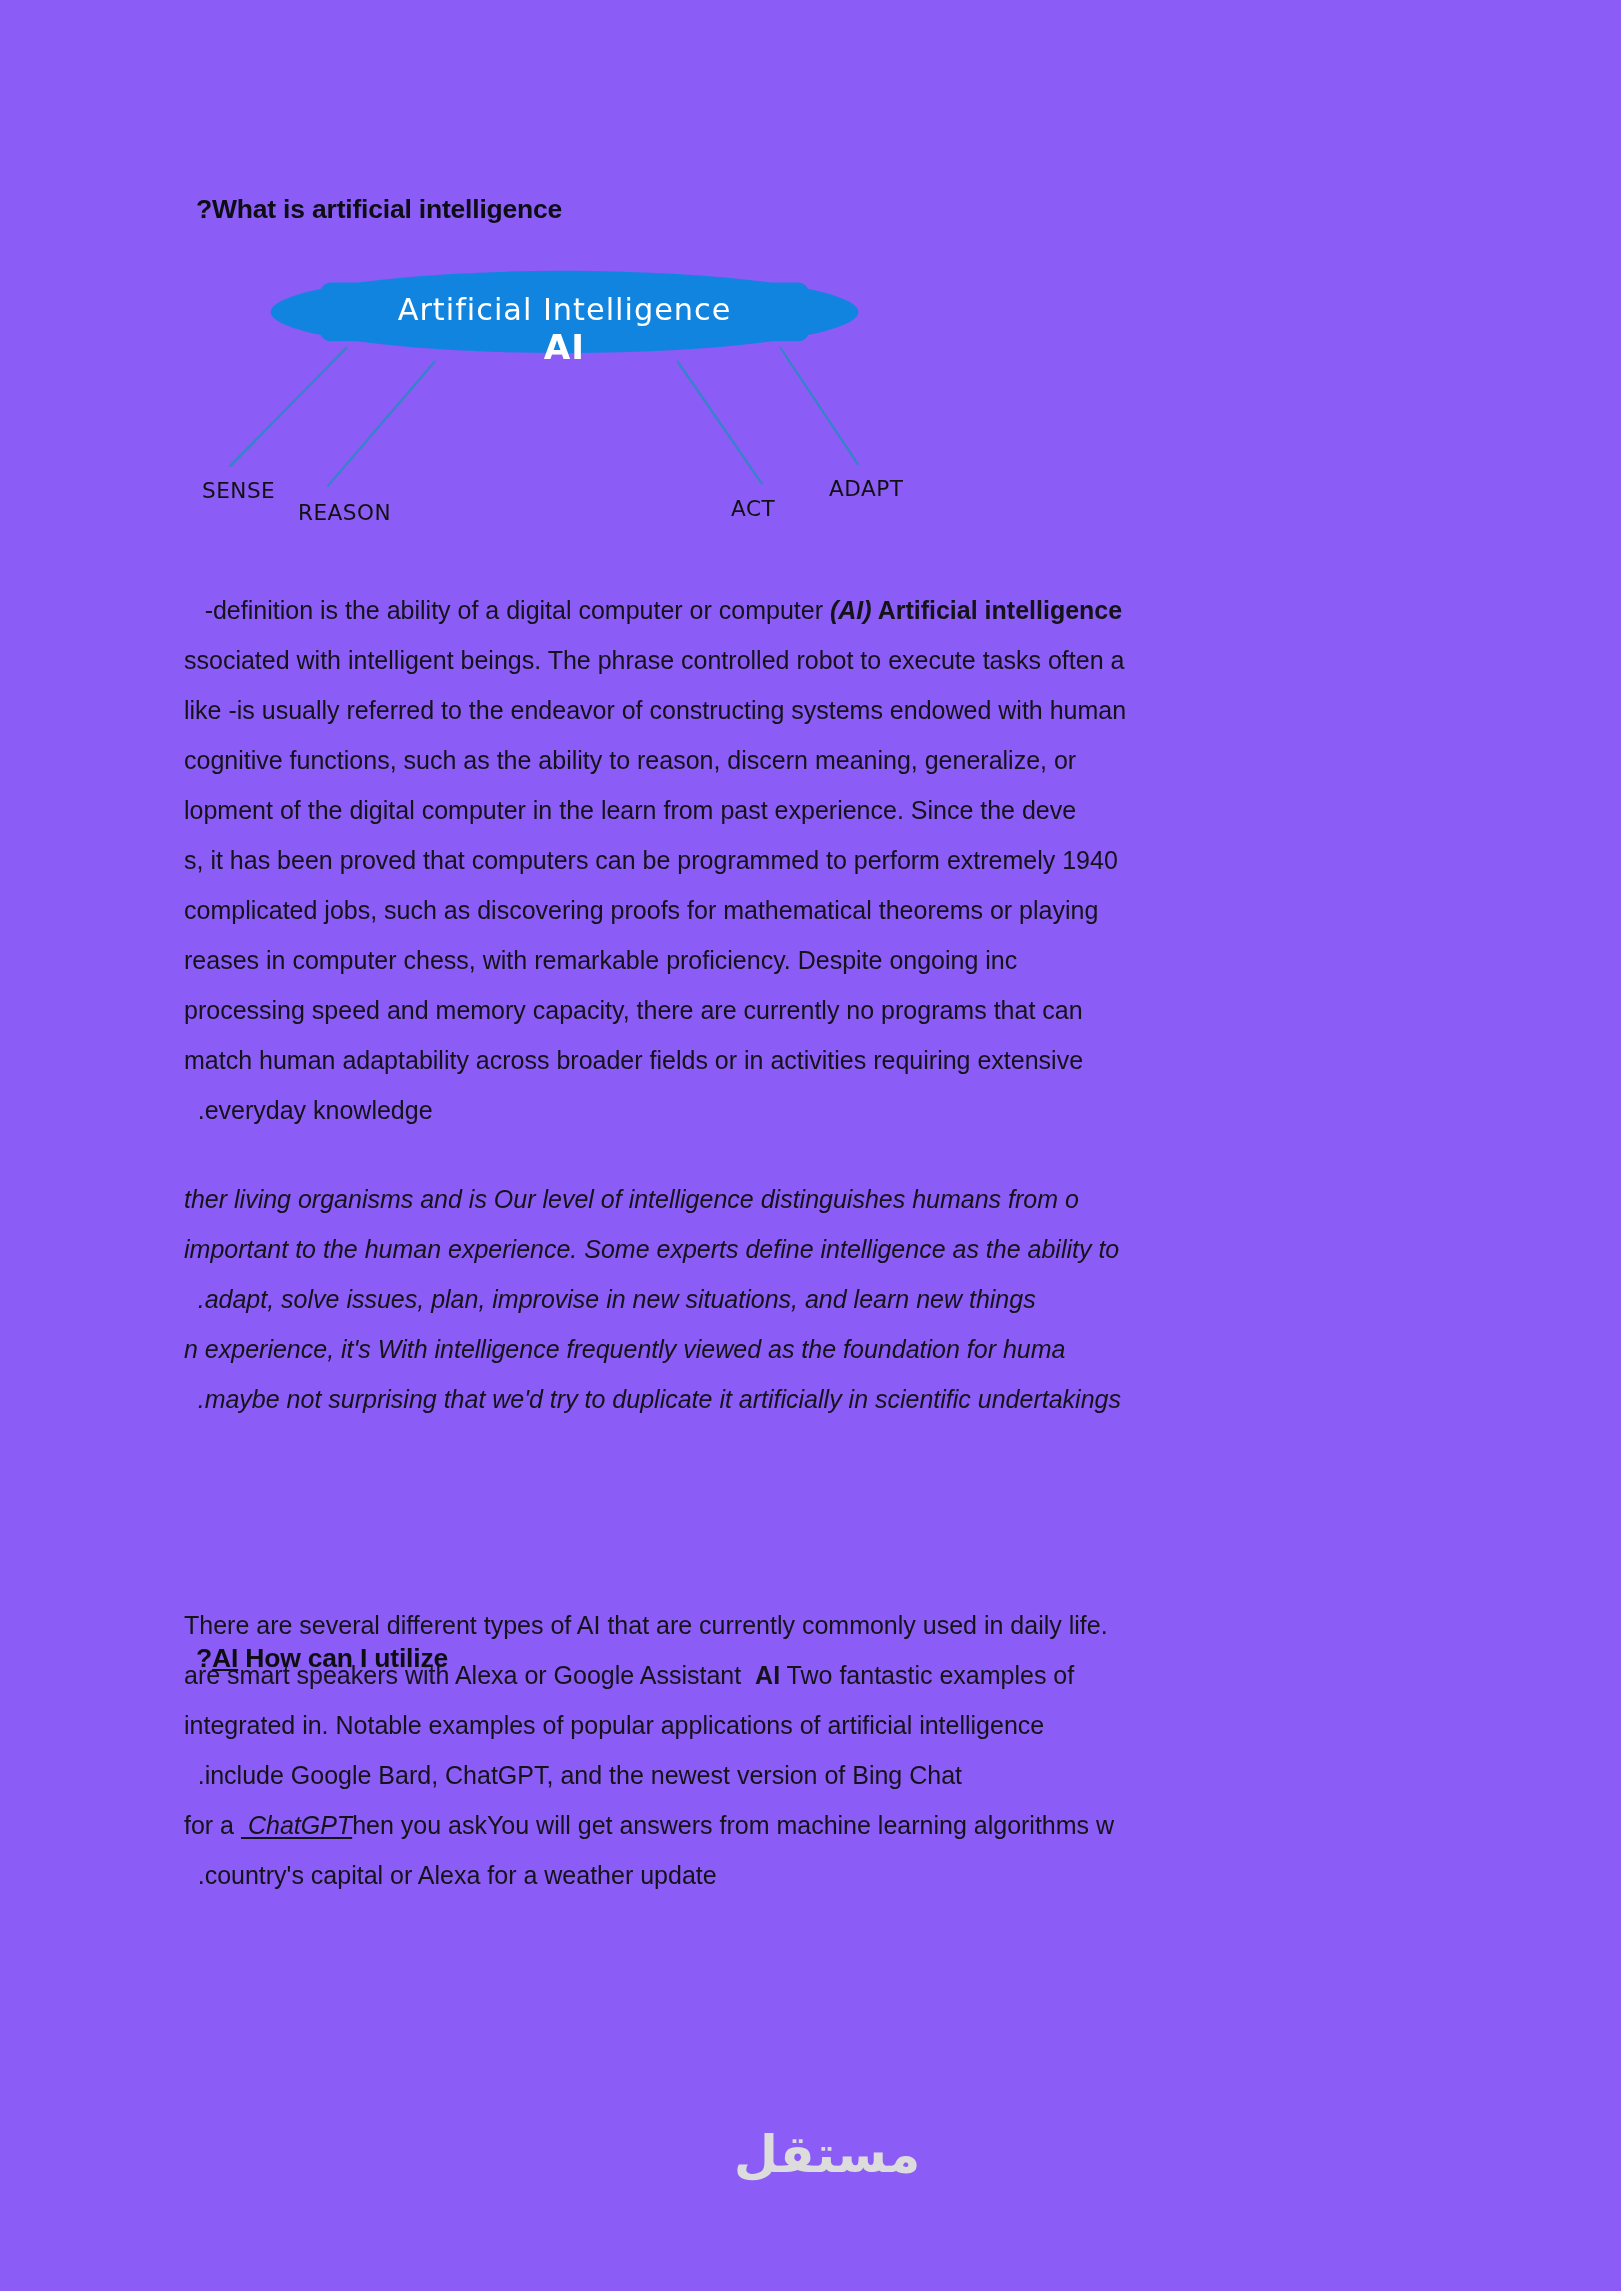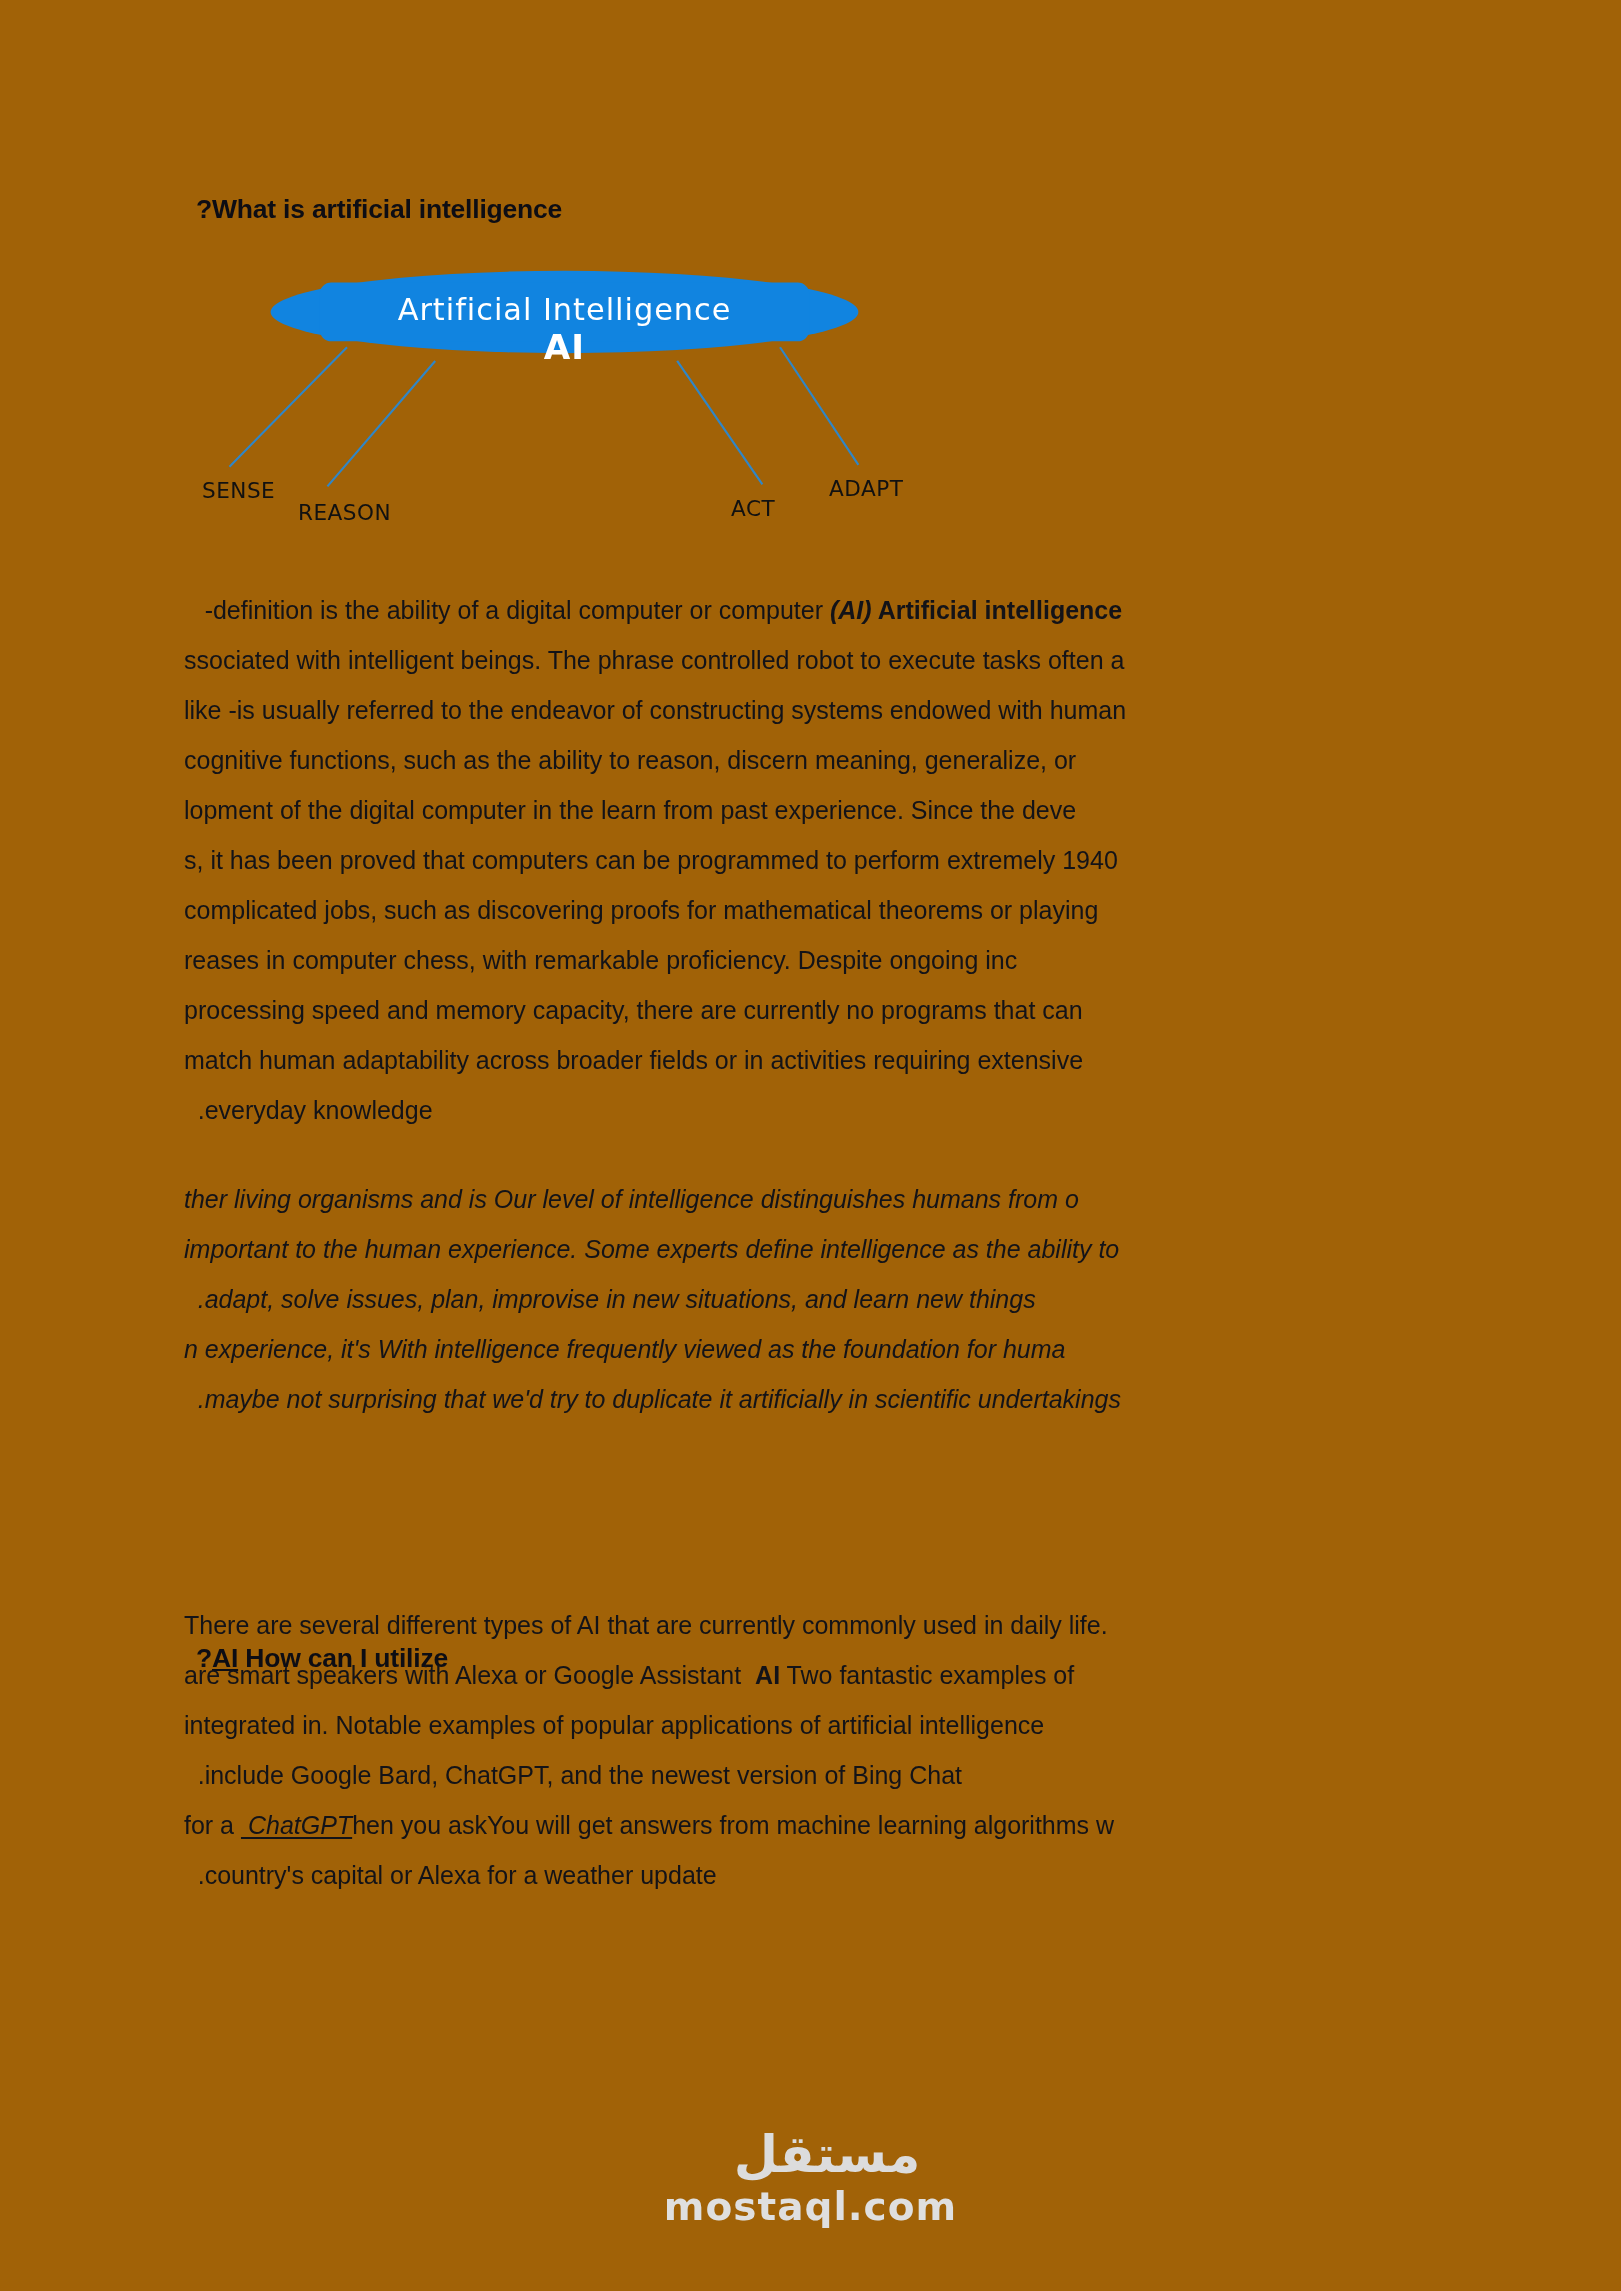--- a/index.html
+++ b/index.html
@@ -11,21 +11,21 @@
 
   body {
     font-family: "Liberation Sans", sans-serif;
     color: #111111;
   }
 
   .page {
     position: relative;
     width: 1621px;
     height: 2292px;
-    background: #a16207;
+    background: #8b5cf6;
     overflow: hidden;
     box-sizing: border-box;
   }
 
   
   .heading {
     position: absolute;
     font-weight: bold;
     font-size: 26.5px;
     line-height: 33px;
@@ -162,17 +162,16 @@
   <div class="para" id="para-1"><span class="line indent"><span> -definition is the ability of a digital computer or computer </span><i class="run-bolditalic">(AI)</i><b class="run-bold"> Artificial intelligence</b></span><span class="line"><span>ssociated with intelligent beings. The phrase controlled robot to execute tasks often a</span></span><span class="line"><span>like -is usually referred to the endeavor of constructing systems endowed with human</span></span><span class="line"><span>cognitive functions, such as the ability to reason, discern meaning, generalize, or</span></span><span class="line"><span>lopment of the digital computer in the learn from past experience. Since the deve</span></span><span class="line"><span>s, it has been proved that computers can be programmed to perform extremely 1940</span></span><span class="line"><span>complicated jobs, such as discovering proofs for mathematical theorems or playing</span></span><span class="line"><span>reases in computer chess, with remarkable proficiency. Despite ongoing inc</span></span><span class="line"><span>processing speed and memory capacity, there are currently no programs that can</span></span><span class="line"><span>match human adaptability across broader fields or in activities requiring extensive</span></span><span class="line indent"><span>.everyday knowledge</span></span></div>
 
   <div class="para" id="para-2"><span class="line"><span>ther living organisms and is Our level of intelligence distinguishes humans from o</span></span><span class="line"><span>important to the human experience. Some experts define intelligence as the ability to</span></span><span class="line indent"><span>.adapt, solve issues, plan, improvise in new situations, and learn new things</span></span><span class="line"><span>n experience, it's With intelligence frequently viewed as the foundation for huma</span></span><span class="line indent"><span>.maybe not surprising that we'd try to duplicate it artificially in scientific undertakings</span></span></div>
 
   <div class="heading" id="heading-2"><span>?</span><span class="underline-run">AI</span><span> How can I utilize</span></div>
 
   <div class="para" id="para-3"><span class="line"><span>There are several different types of AI that are currently commonly used in daily life.</span></span><span class="line"><span>are smart speakers with Alexa or Google Assistant  </span><b class="run-bold">AI</b><span> Two fantastic examples of</span></span><span class="line"><span>integrated in. Notable examples of popular applications of artificial intelligence</span></span><span class="line indent"><span>.include Google Bard, ChatGPT, and the newest version of Bing Chat</span></span><span class="line"><span>for a </span><span class="link-run"> ChatGPT</span><span>hen you askYou will get answers from machine learning algorithms w</span></span><span class="line indent"><span>.country's capital or Alexa for a weather update</span></span></div>
 
   <div class="watermark">
     <div class="wm-arabic">مستقل</div>
-    <div class="wm-latin">mostaql.com</div>
   </div>
 
 </div>
 
 
 </body></html>

